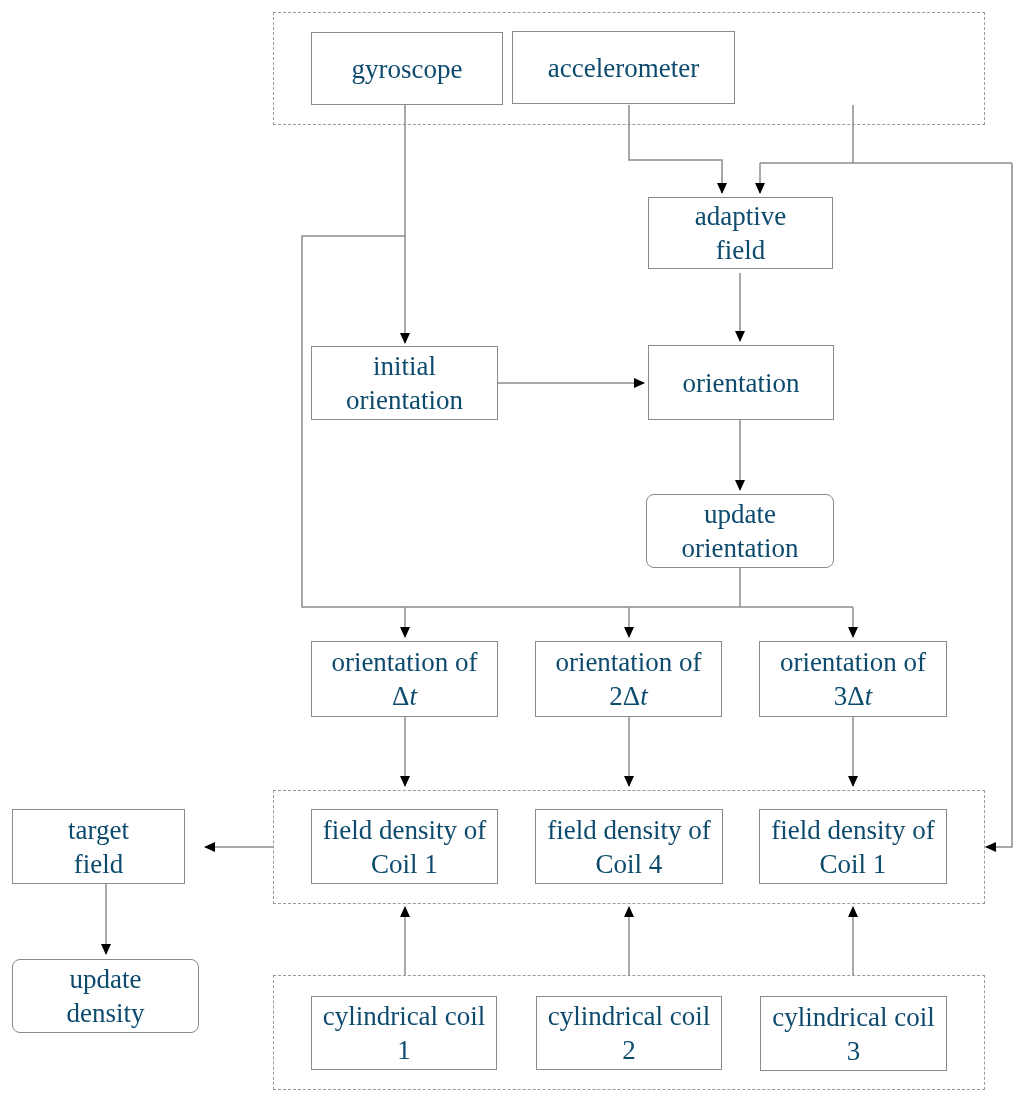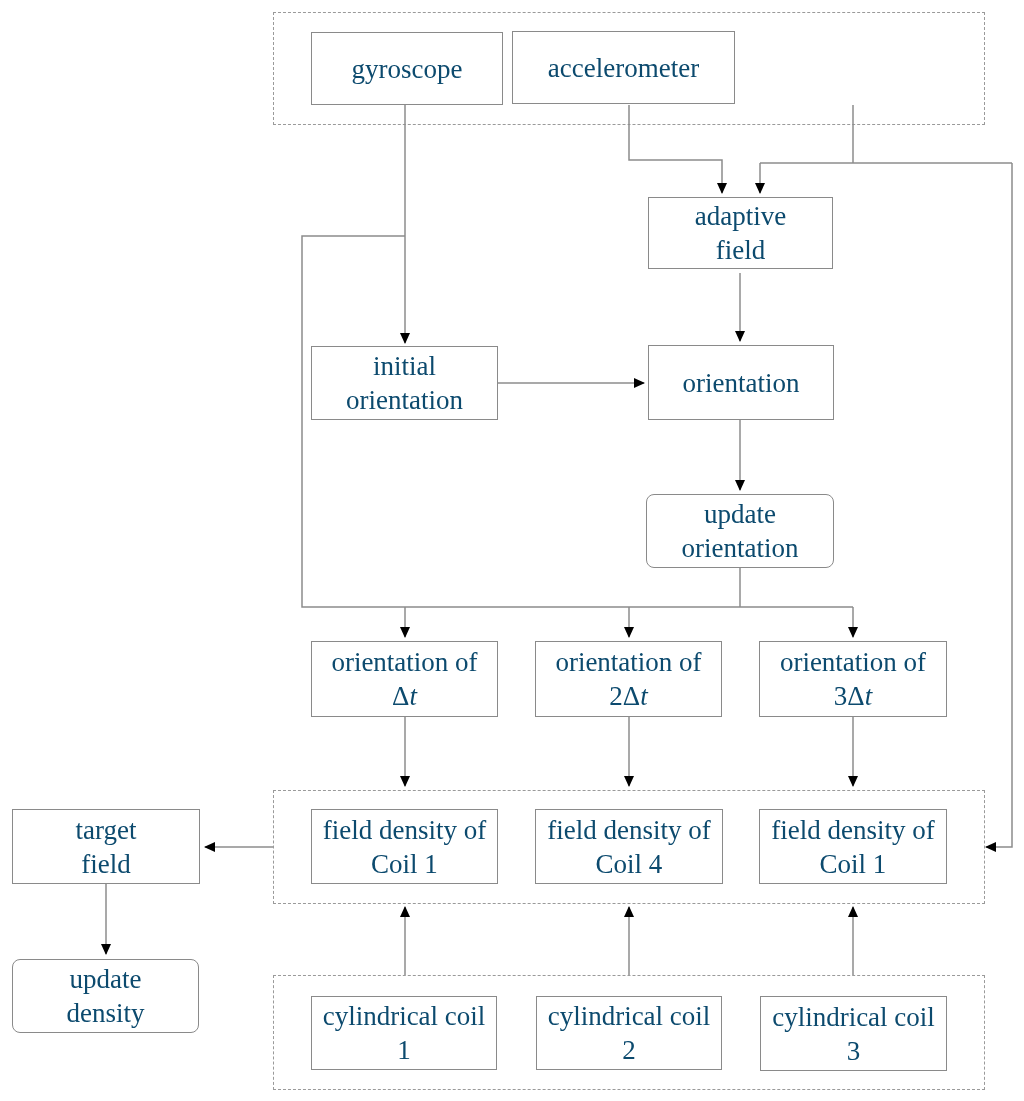--- a/index.html
+++ b/index.html
@@ -118,21 +118,21 @@
   </div>
   <div class="node" style="left:535px; top:809px; width:188px; height:75px;">
     <div class="ln">field density of</div>
     <div class="ln">Coil 4</div>
   </div>
   <div class="node" style="left:759px; top:809px; width:188px; height:75px;">
     <div class="ln">field density of</div>
     <div class="ln">Coil 1</div>
   </div>
 
-  <div class="node" style="left:12px; top:809px; width:188px; height:75px;">
+  <div class="node" style="left:12px; top:809px; width:173px; height:75px;">
     <div class="ln">target</div>
     <div class="ln">field</div>
   </div>
   <div class="node round" style="left:12px; top:959px; width:187px; height:74px;">
     <div class="ln">update</div>
     <div class="ln">density</div>
   </div>
 
   <div class="node" style="left:311px; top:996px; width:186px; height:74px;">
     <div class="ln">cylindrical coil</div>

